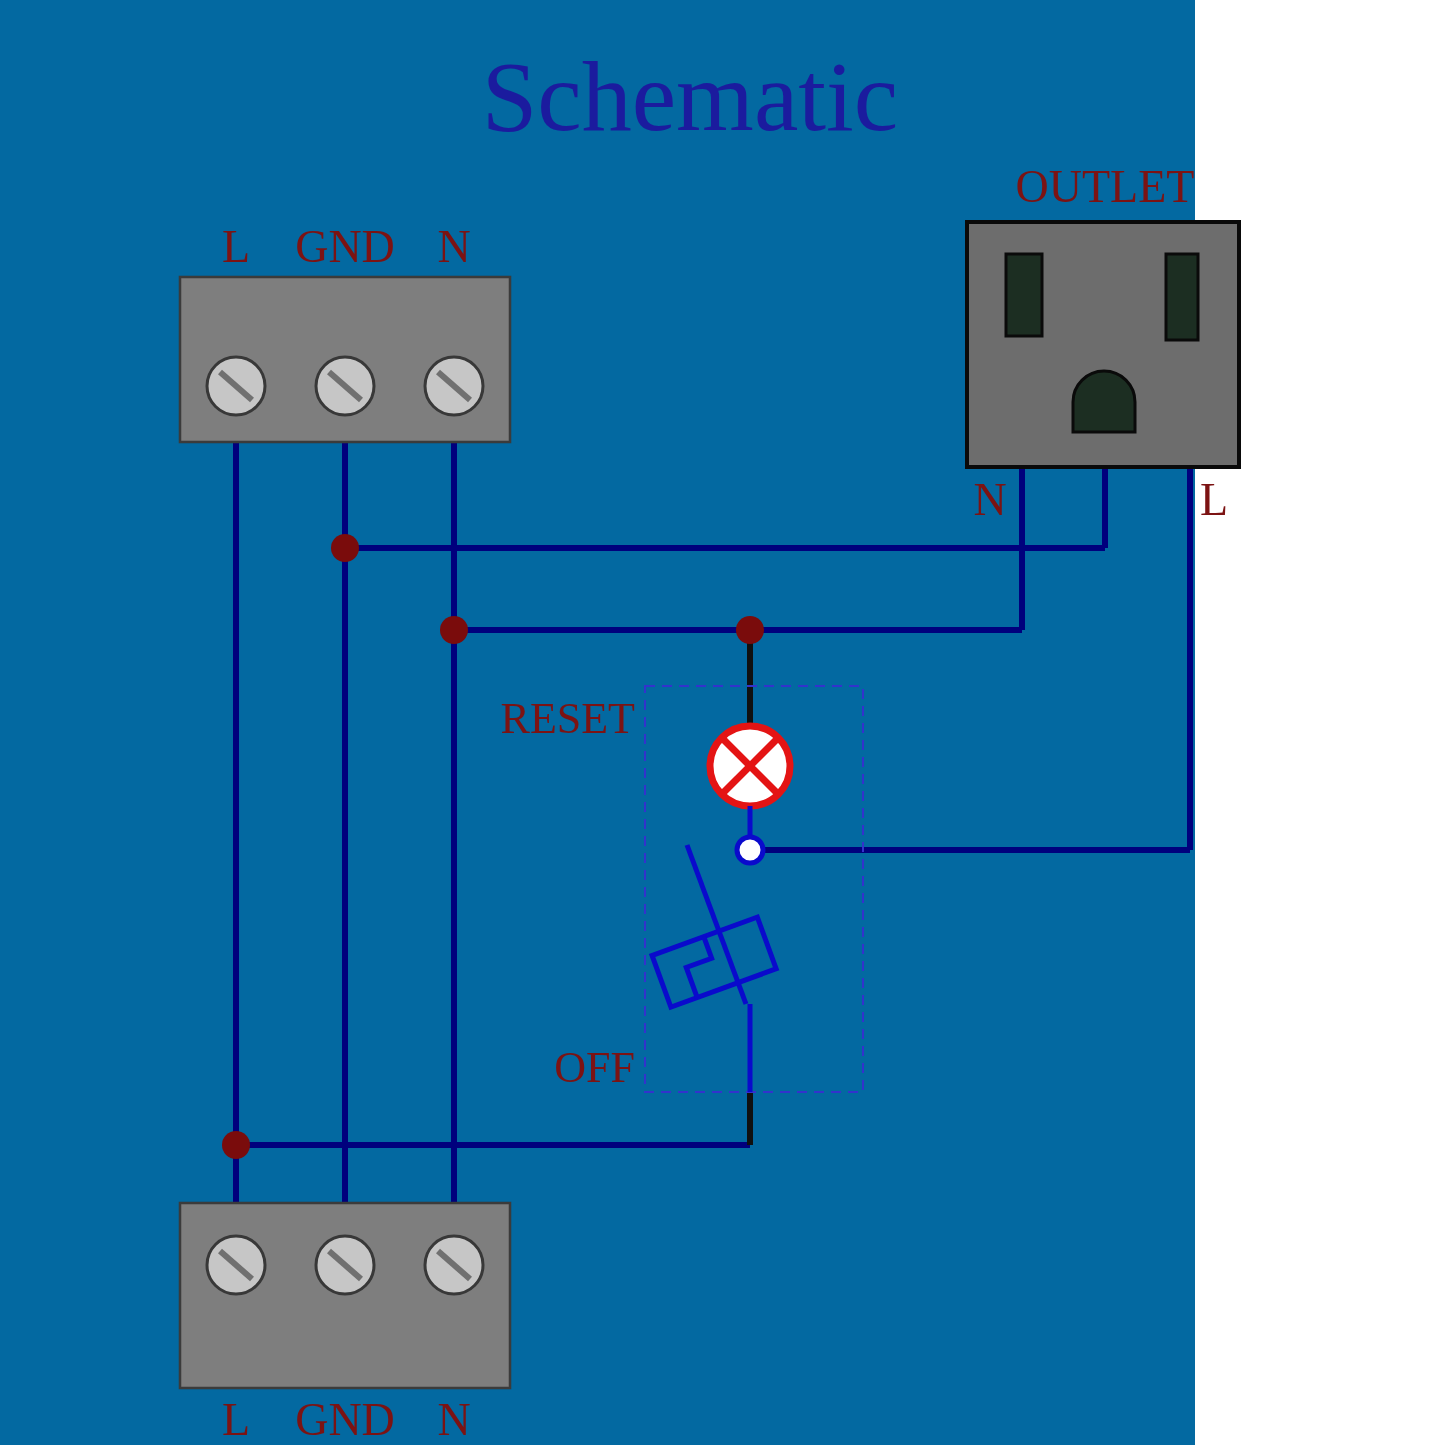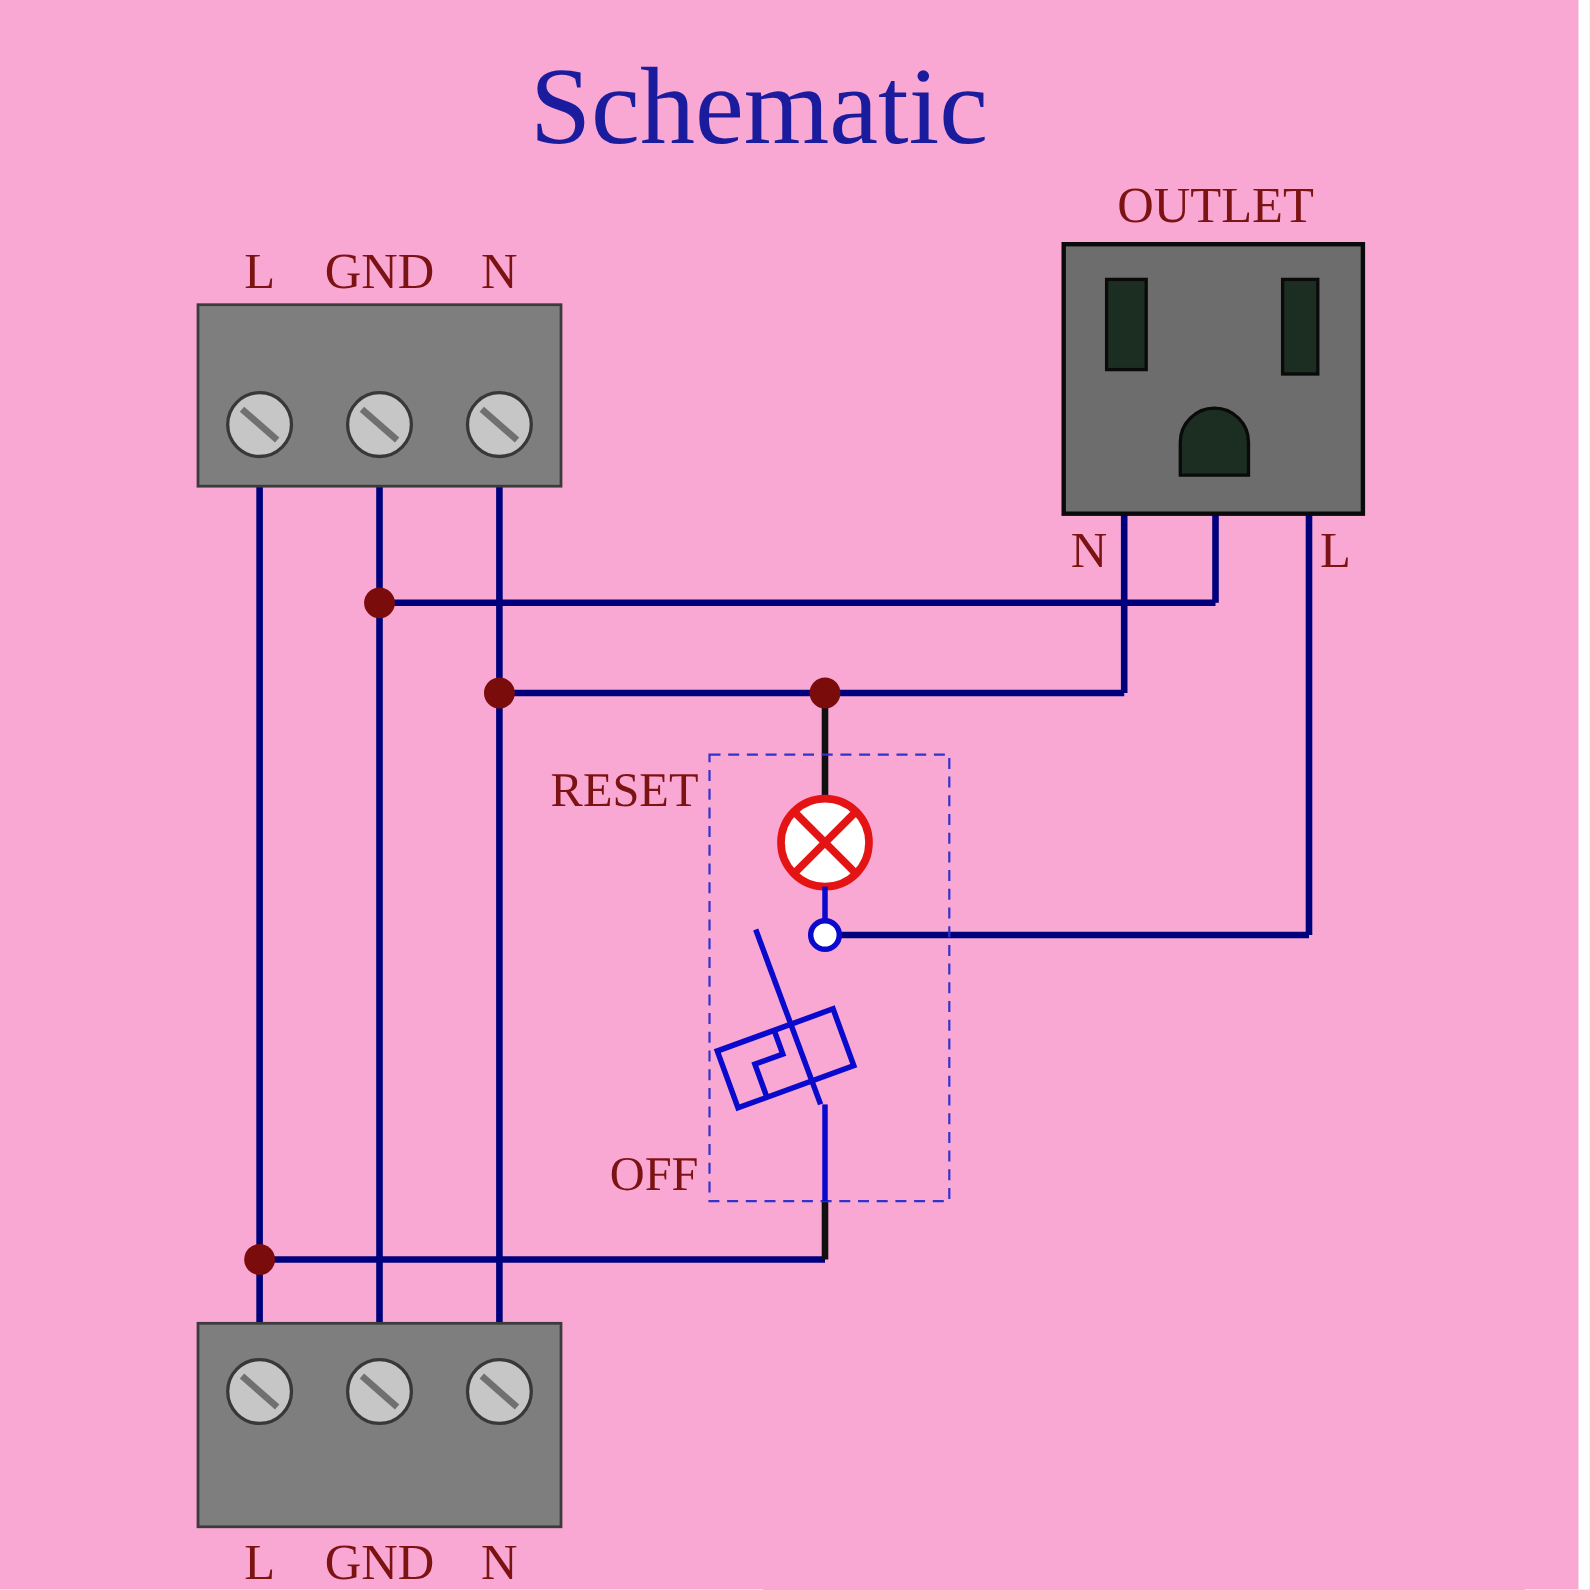--- a/index.html
+++ b/index.html
@@ -2,23 +2,23 @@
 <html><head>
 <meta charset="utf-8">
 <style>
   html, body {
     margin: 0;
     padding: 0;
     background: #ffffff;
   }
   .canvas {
     position: relative;
-    width: 1435px;
+    width: 1195px;
     height: 1445px;
-    background: #f9a8d4;
+    background: #0369a1;
     font-family: "Liberation Serif", "DejaVu Serif", serif;
   }
   svg { display: block; }
   text {
     font-family: "Liberation Serif", "DejaVu Serif", serif;
   }
   .title-text {
     font-size: 100px;
     fill: #1b1b9e;
   }

